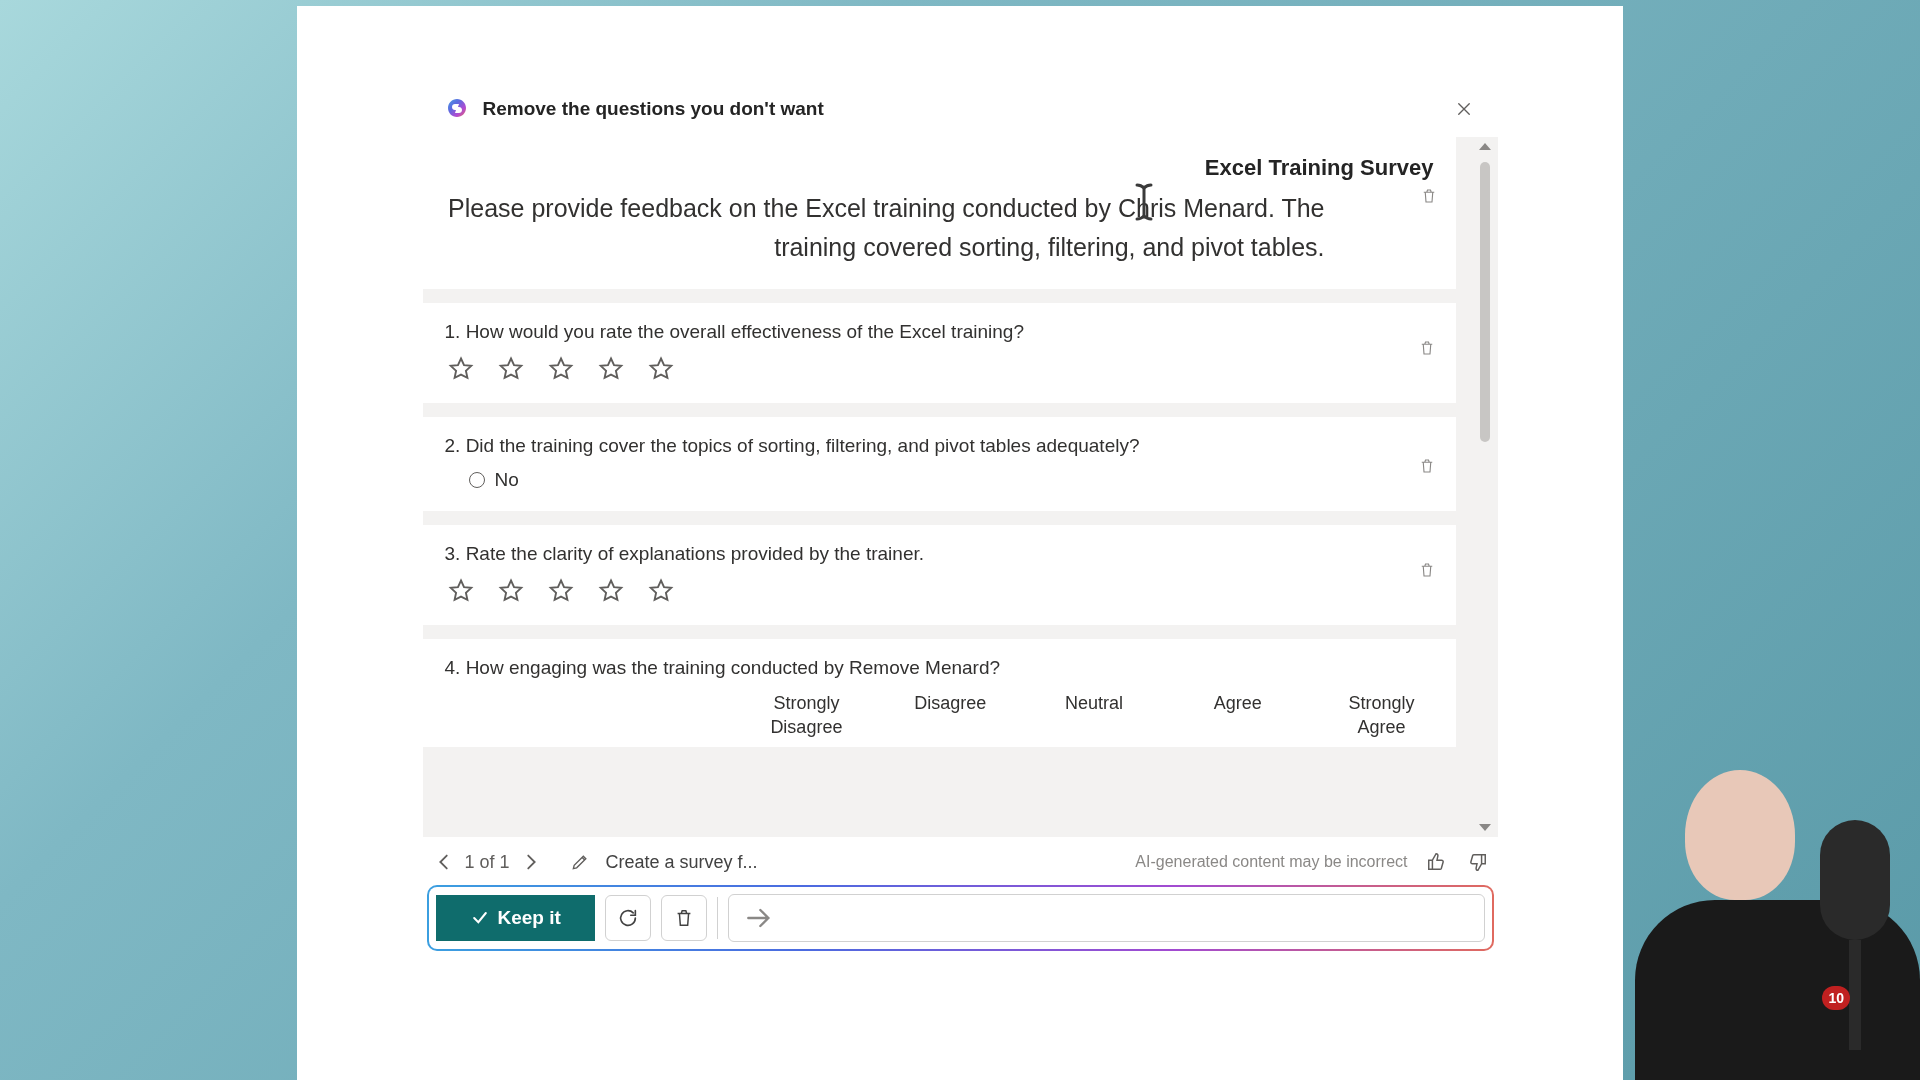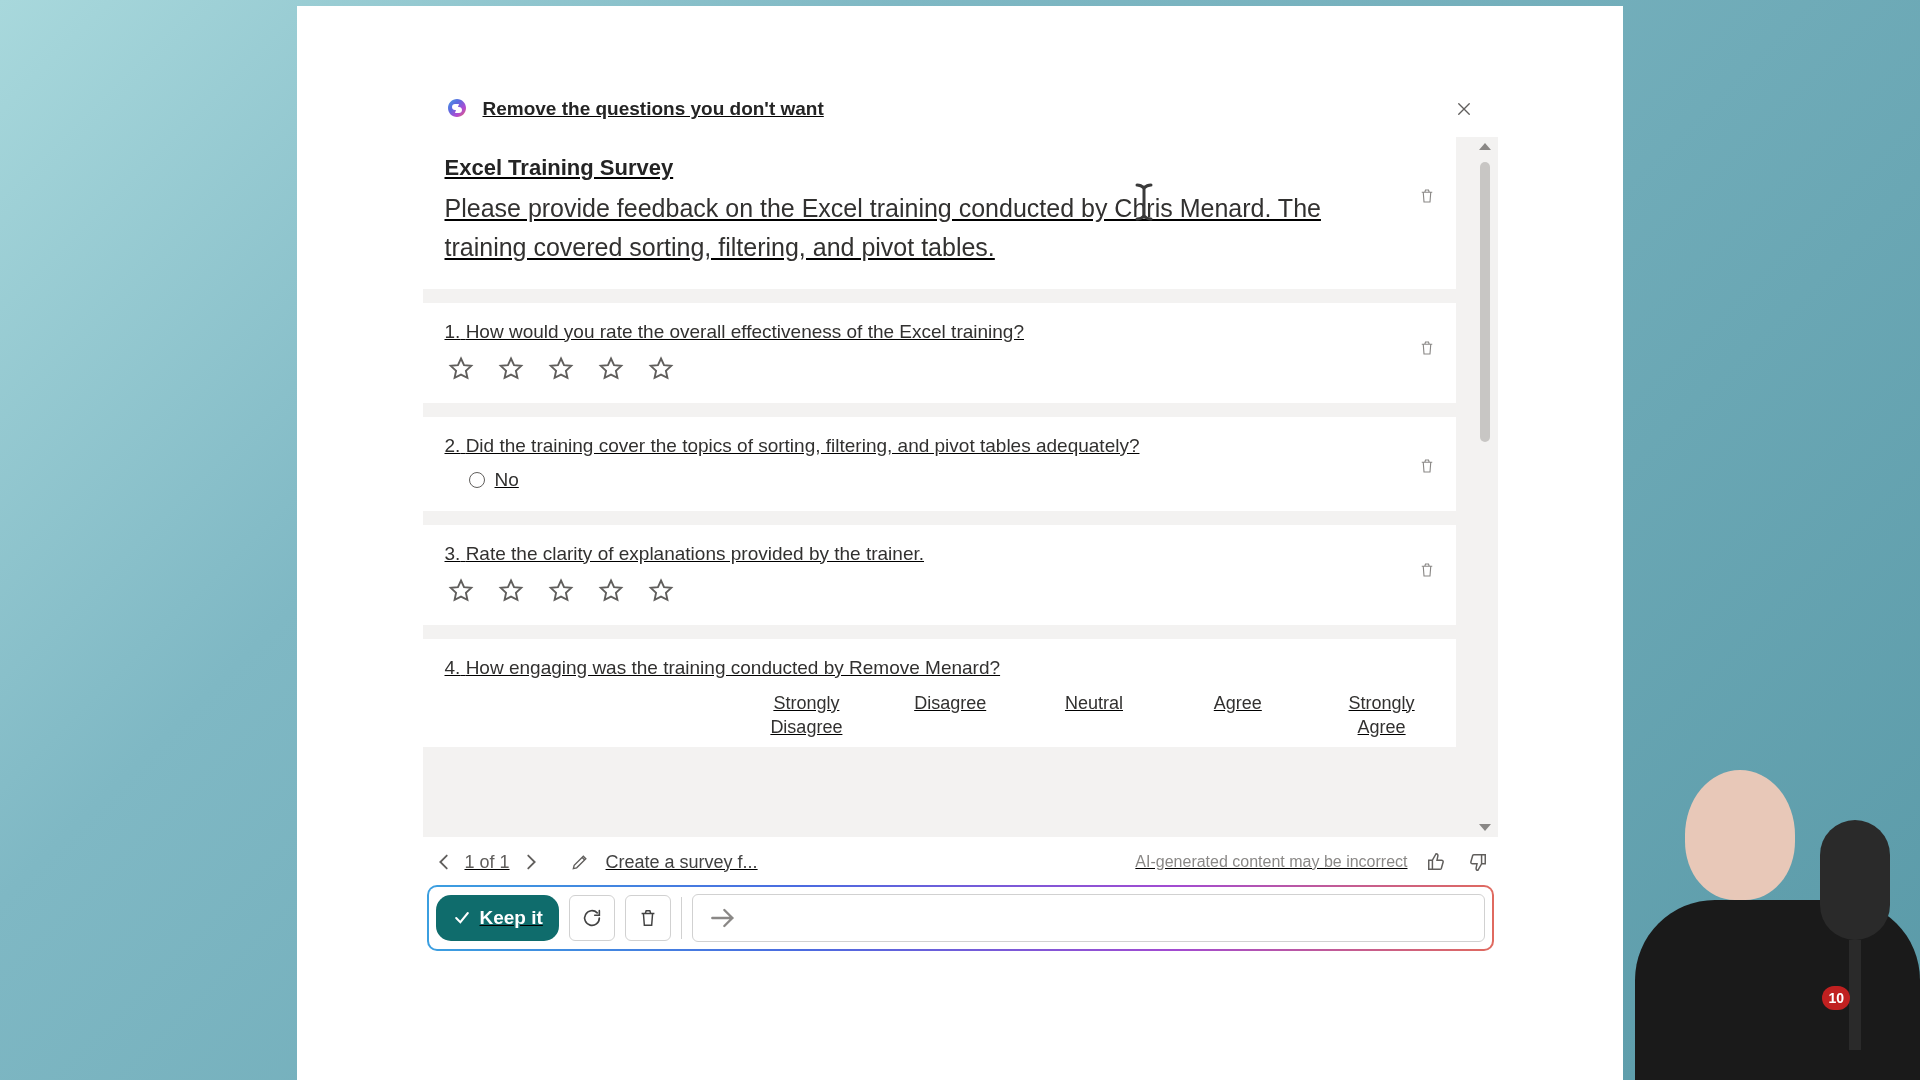--- a/index.html
+++ b/index.html
@@ -19,21 +19,20 @@
   background: #ffffff;
   position: relative;
   margin-top: 6px;
   padding-top: 75px;
 }
 .panel {
   width: 1075px;
   margin: 0 auto;
   display: flex;
   flex-direction: column;
-  text-decoration: underline;
 }
 .panel-header {
   display: flex;
   align-items: center;
   padding: 16px 22px;
   gap: 14px;
   background: #fff;
 }
 .copilot-icon {
   width: 24px;
@@ -196,22 +195,22 @@
   gap: 10px;
   align-items: center;
   background:
     linear-gradient(#fff,#fff) padding-box,
     linear-gradient(90deg,#3b9fe0 0%, #4b6be0 35%, #a24bd1 70%, #e06a5f 100%) border-box;
 }
 .keep-btn {
   background: #0f6c6c;
   color: #fff;
   border: none;
-  border-radius: 15px;
-  padding: 12px 16px;
+  border-radius: 0;
+  padding: 12px 34px;
   font-size: 19px;
   font-weight: 600;
   display: flex;
   align-items: center;
   gap: 8px;
   cursor: pointer;
 }
 .icon-btn {
   width: 46px; height: 46px;
   border: 1px solid #d1d1d1;
@@ -307,21 +306,21 @@
       <span class="close-btn">
         <svg viewBox="0 0 24 24">
             <path stroke="currentColor" stroke-width="1.8" fill="none" stroke-linecap="round" d="M5 5l14 14M19 5L5 19"></path>
           </svg>
       </span>
     </div>
 
     <div class="scroll-area">
       <div class="scroll-content">
 
-        <div class="card" style="padding-bottom:22px;">
+        <div class="card" style="padding-bottom:22px;text-align:right;">
           <div class="survey-title">Excel Training Survey</div>
           <div class="survey-desc">Please provide feedback on the Excel training conducted by Chris Menard. The training covered sorting, filtering, and pivot tables.</div>
           <span class="trash-btn" style="top:50px;">
             <svg viewBox="0 0 24 24">
                 <path fill="none" stroke="currentColor" stroke-width="1.5" d="M5 7h14M10 4h4l1 3H9l1-3zM7 7l1 13h8l1-13"></path>
               </svg>
           </span>
           <span class="cursor-ibeam">
             <svg viewBox="0 0 22 42">
                 <g stroke="#3a3a3a" stroke-width="3" fill="none" stroke-linecap="round">

